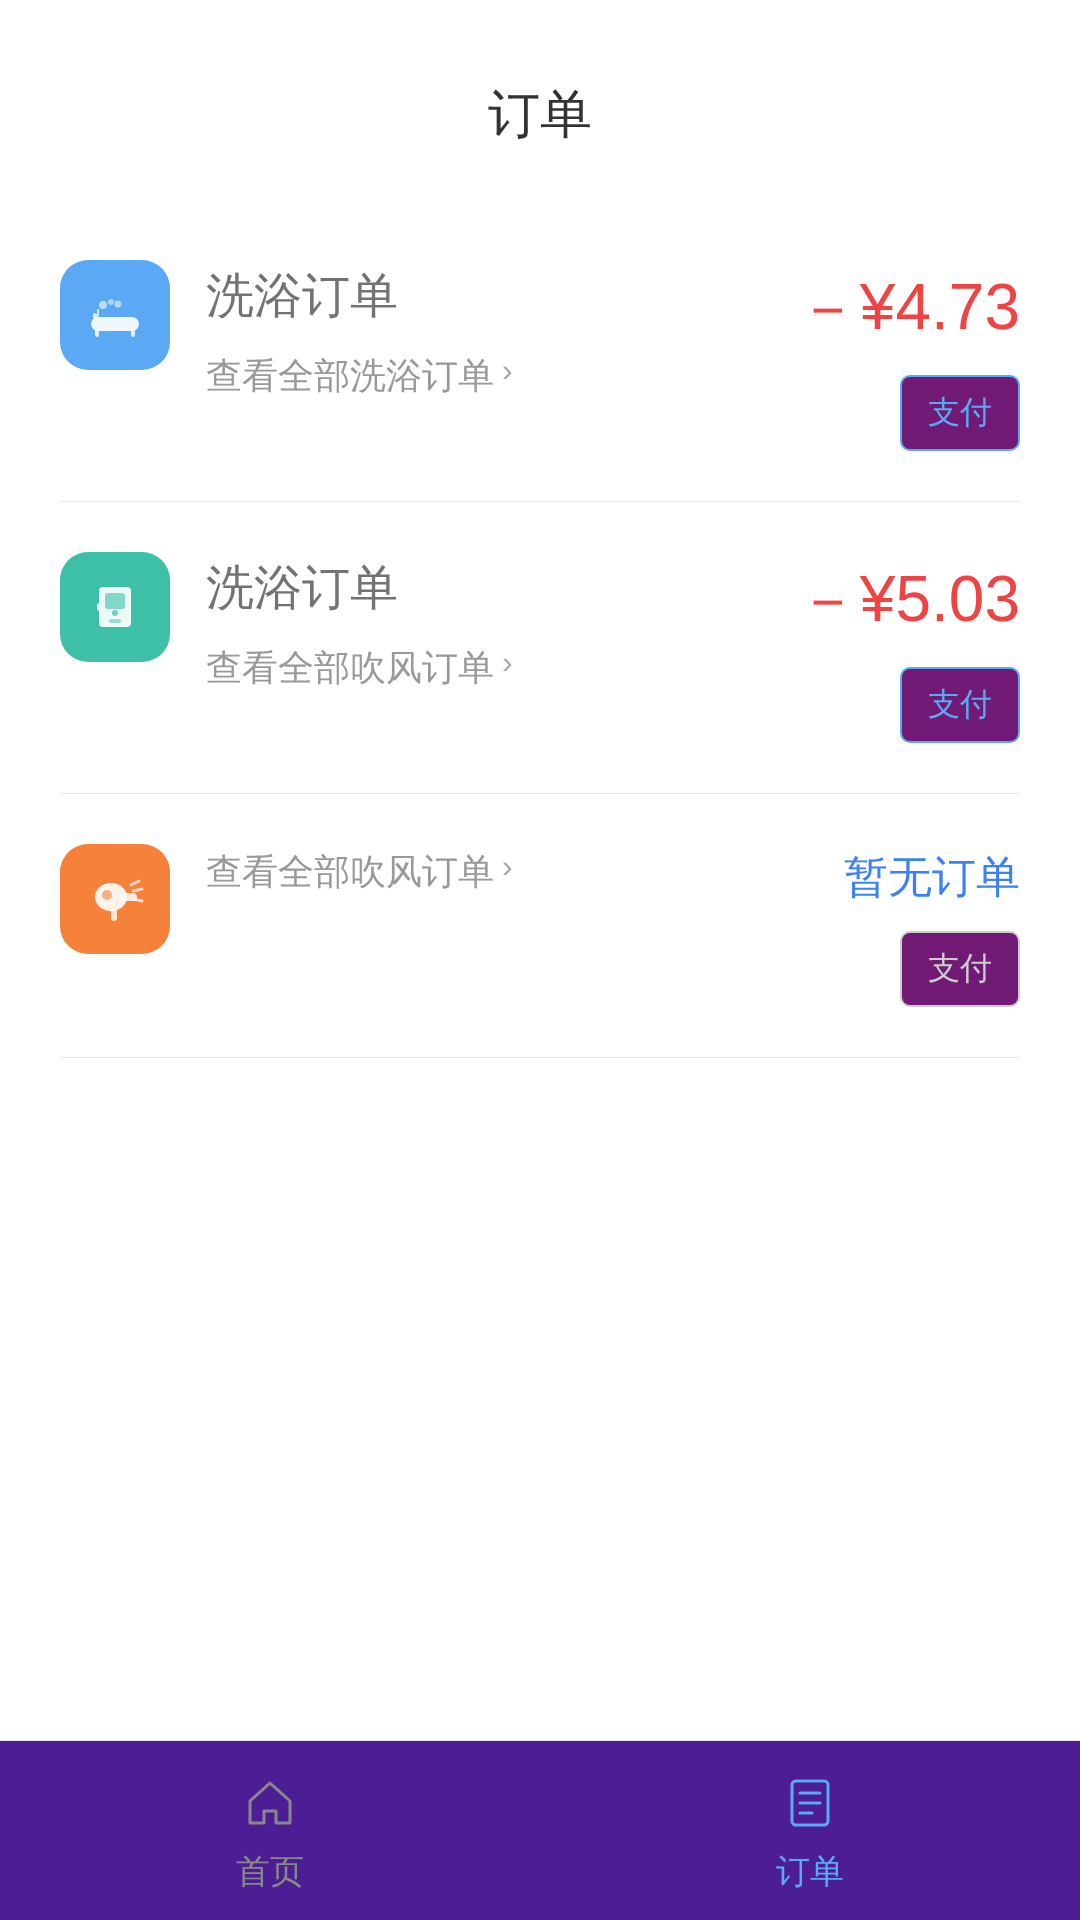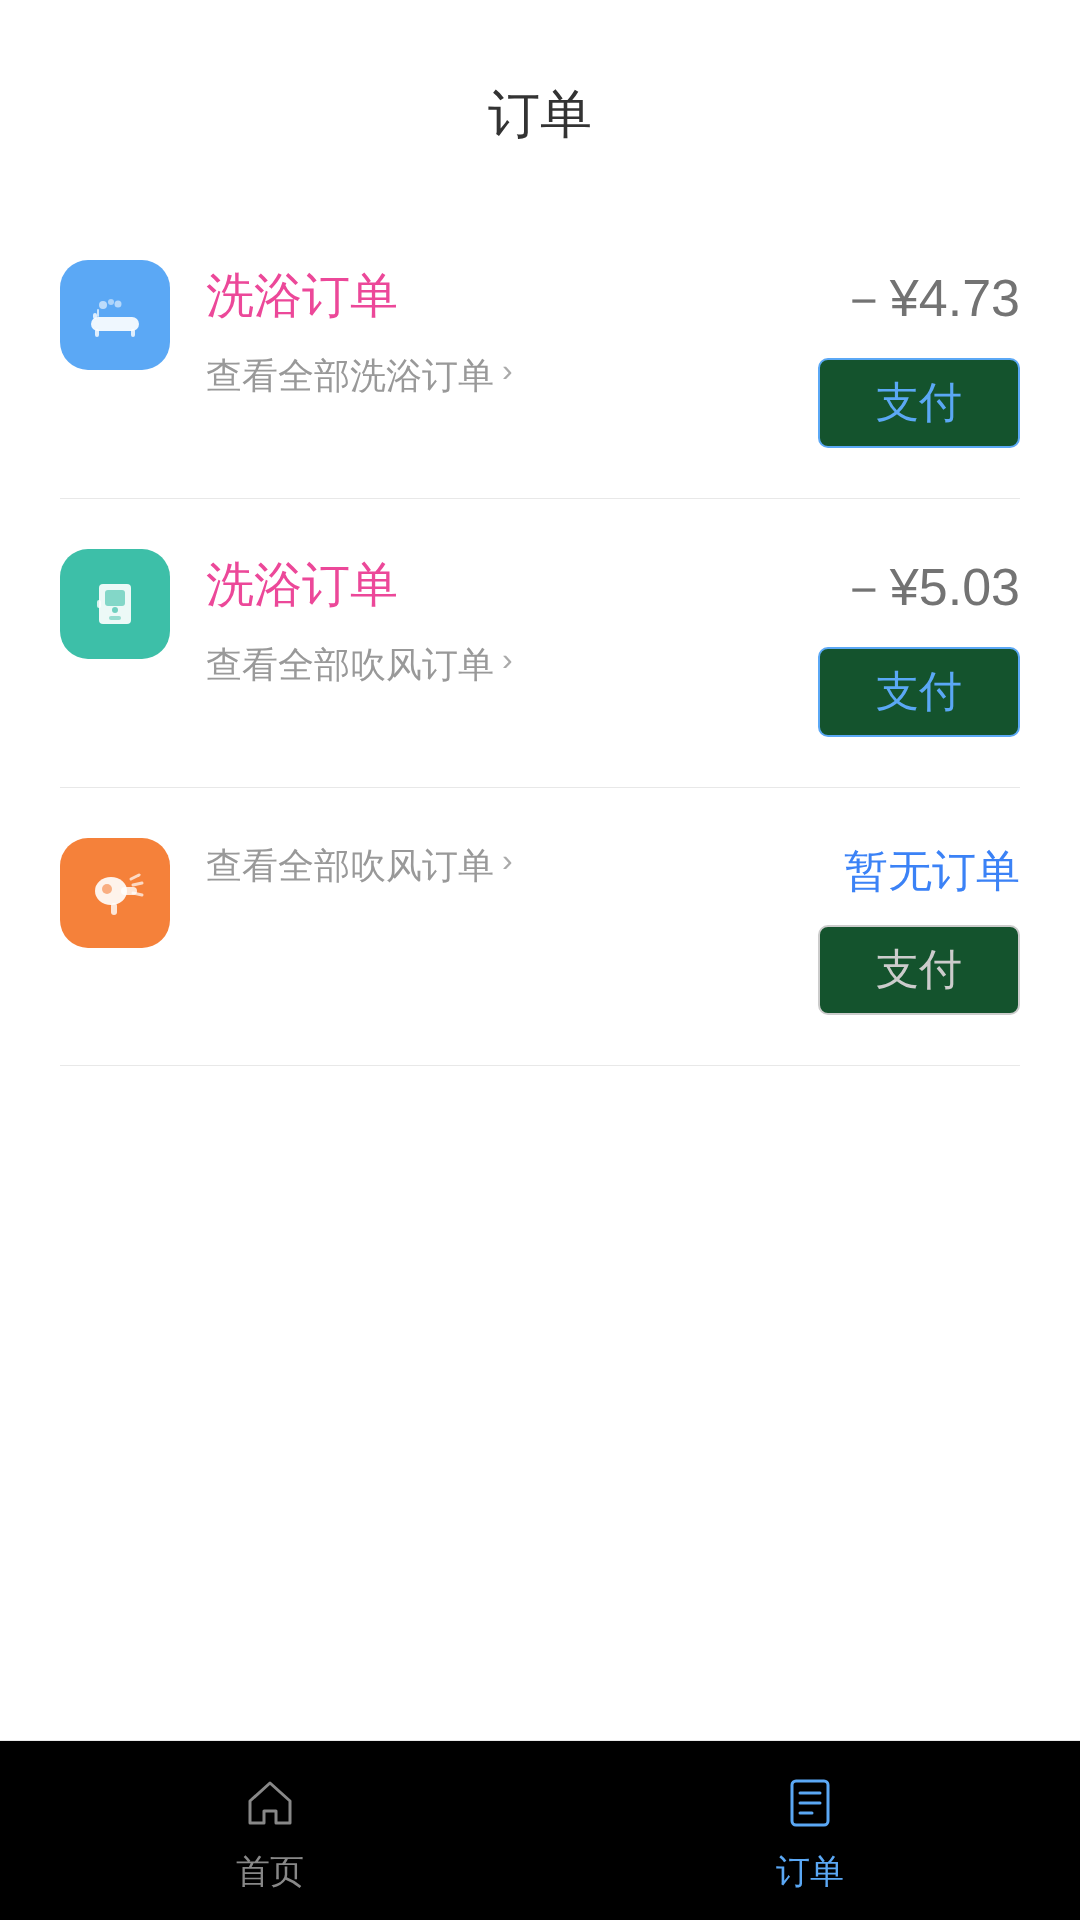--- a/index.html
+++ b/index.html
@@ -64,21 +64,21 @@
 
     .order-info {
       flex: 1;
       padding-left: 36px;
       padding-top: 4px;
     }
 
     .order-name {
       font-size: 48px;
       font-weight: 500;
-      color: #ec4899;
+      color: #737373;
       margin-bottom: 24px;
     }
 
     .order-link {
       font-size: 36px;
       color: #999;
       display: flex;
       align-items: flex-start;
       gap: 8px;
     }
@@ -91,55 +91,55 @@
     .order-right {
       display: flex;
       flex-direction: column;
       align-items: flex-end;
       justify-content: flex-start;
       padding-top: 4px;
       gap: 24px;
     }
 
     .order-amount {
-      font-size: 52px;
+      font-size: 64px;
       font-weight: 500;
-      color: #737373;
+      color: #ef4444;
       white-space: nowrap;
     }
 
     .order-amount.no-order {
       color: #3b82f6;
       font-size: 44px;
     }
 
     .pay-btn {
       border: 2px solid #5ba8f5;
       border-radius: 10px;
-      padding: 14px 56px;
-      font-size: 43px;
+      padding: 14px 26px;
+      font-size: 32px;
       color: #5ba8f5;
-      background: #14532d;
+      background: #701a75;
       cursor: pointer;
       white-space: nowrap;
     }
 
     .pay-btn.disabled {
       border-color: #ccc;
       color: #ccc;
     }
 
     
     .bottom-nav {
       position: absolute;
       bottom: 0;
       left: 0;
       right: 0;
       height: 180px;
-      background: #000000;
+      background: #4c1d95;
       border-top: 1px solid #e8e8e8;
       display: flex;
       align-items: center;
       justify-content: flex-end;
     }
 
     .nav-item {
       display: flex;
       flex-direction: column;
       align-items: center;

